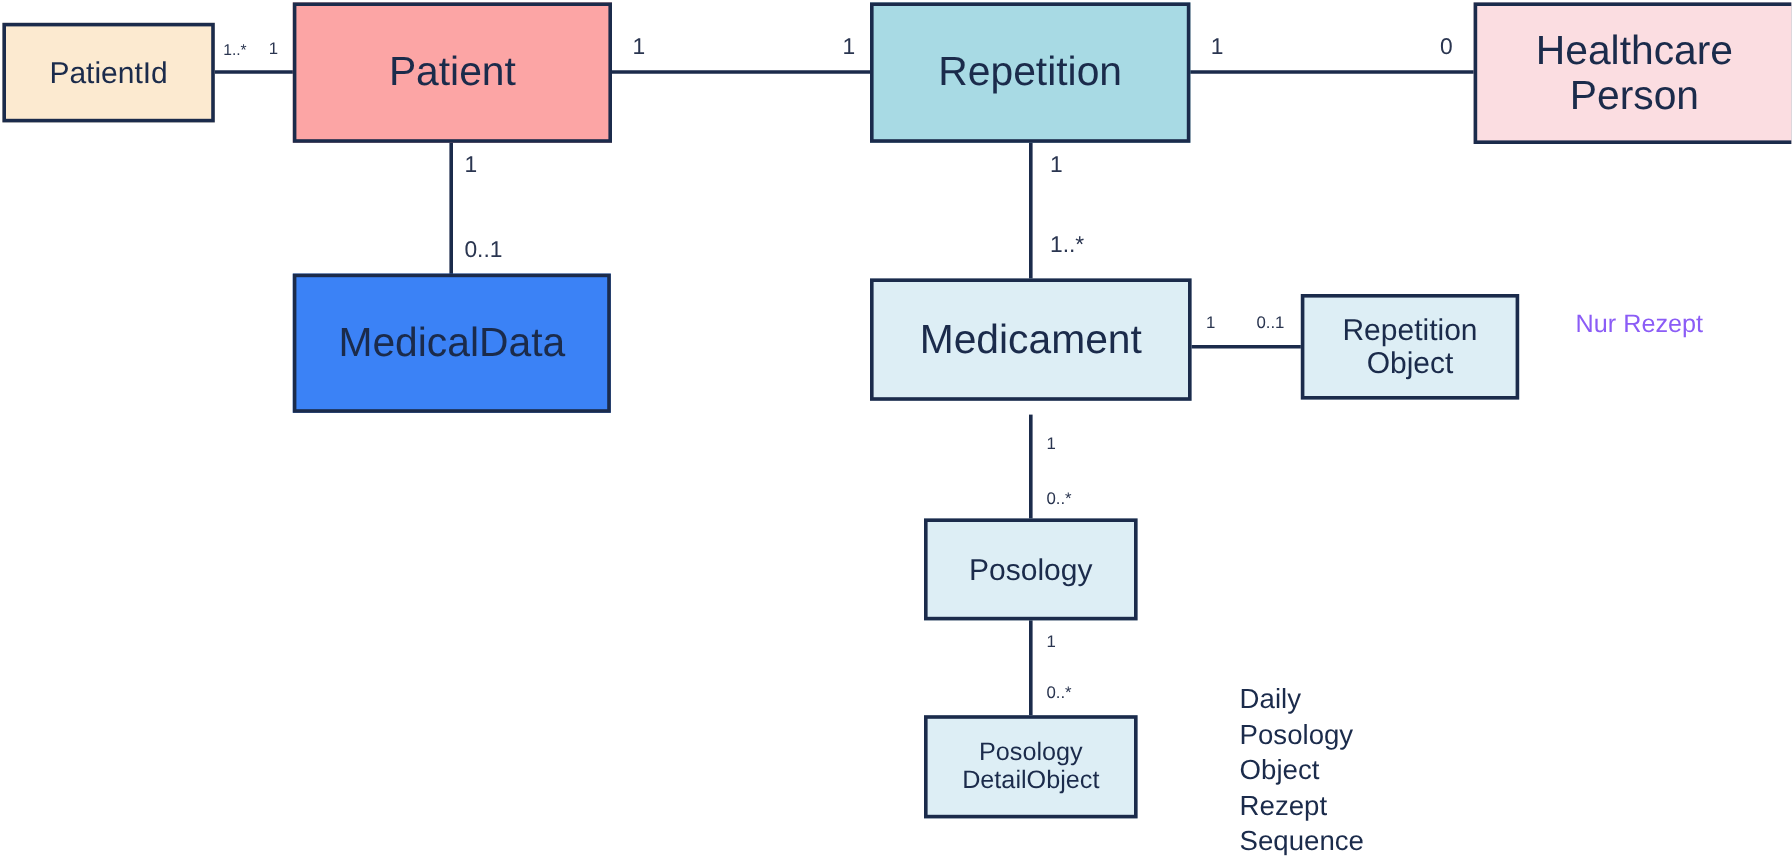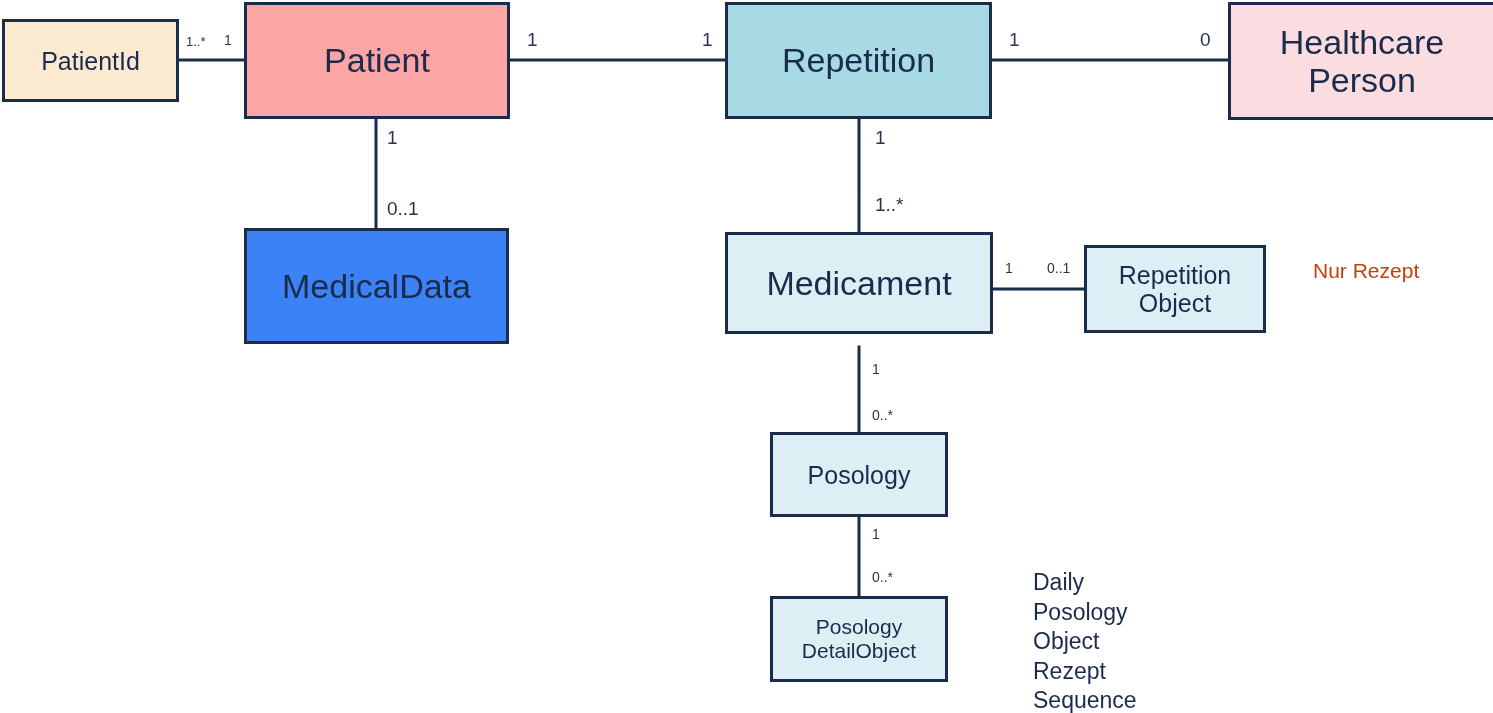--- a/index.html
+++ b/index.html
@@ -102,21 +102,21 @@
   }
   .mult.small {
     font-size: 14px;
   }
   .mult.tiny {
     font-size: 13px;
   }
   
   .annotation {
     position: absolute;
-    color: #c2410c;
+    color: #8b5cf6;
     white-space: nowrap;
     z-index: 3;
   }
   #annotation-nurrezept {
     left: 1313px; top: 259px;
     font-size: 21px;
   }
   #list-posologytypes {
     position: absolute;
     left: 997px; top: 568px;

